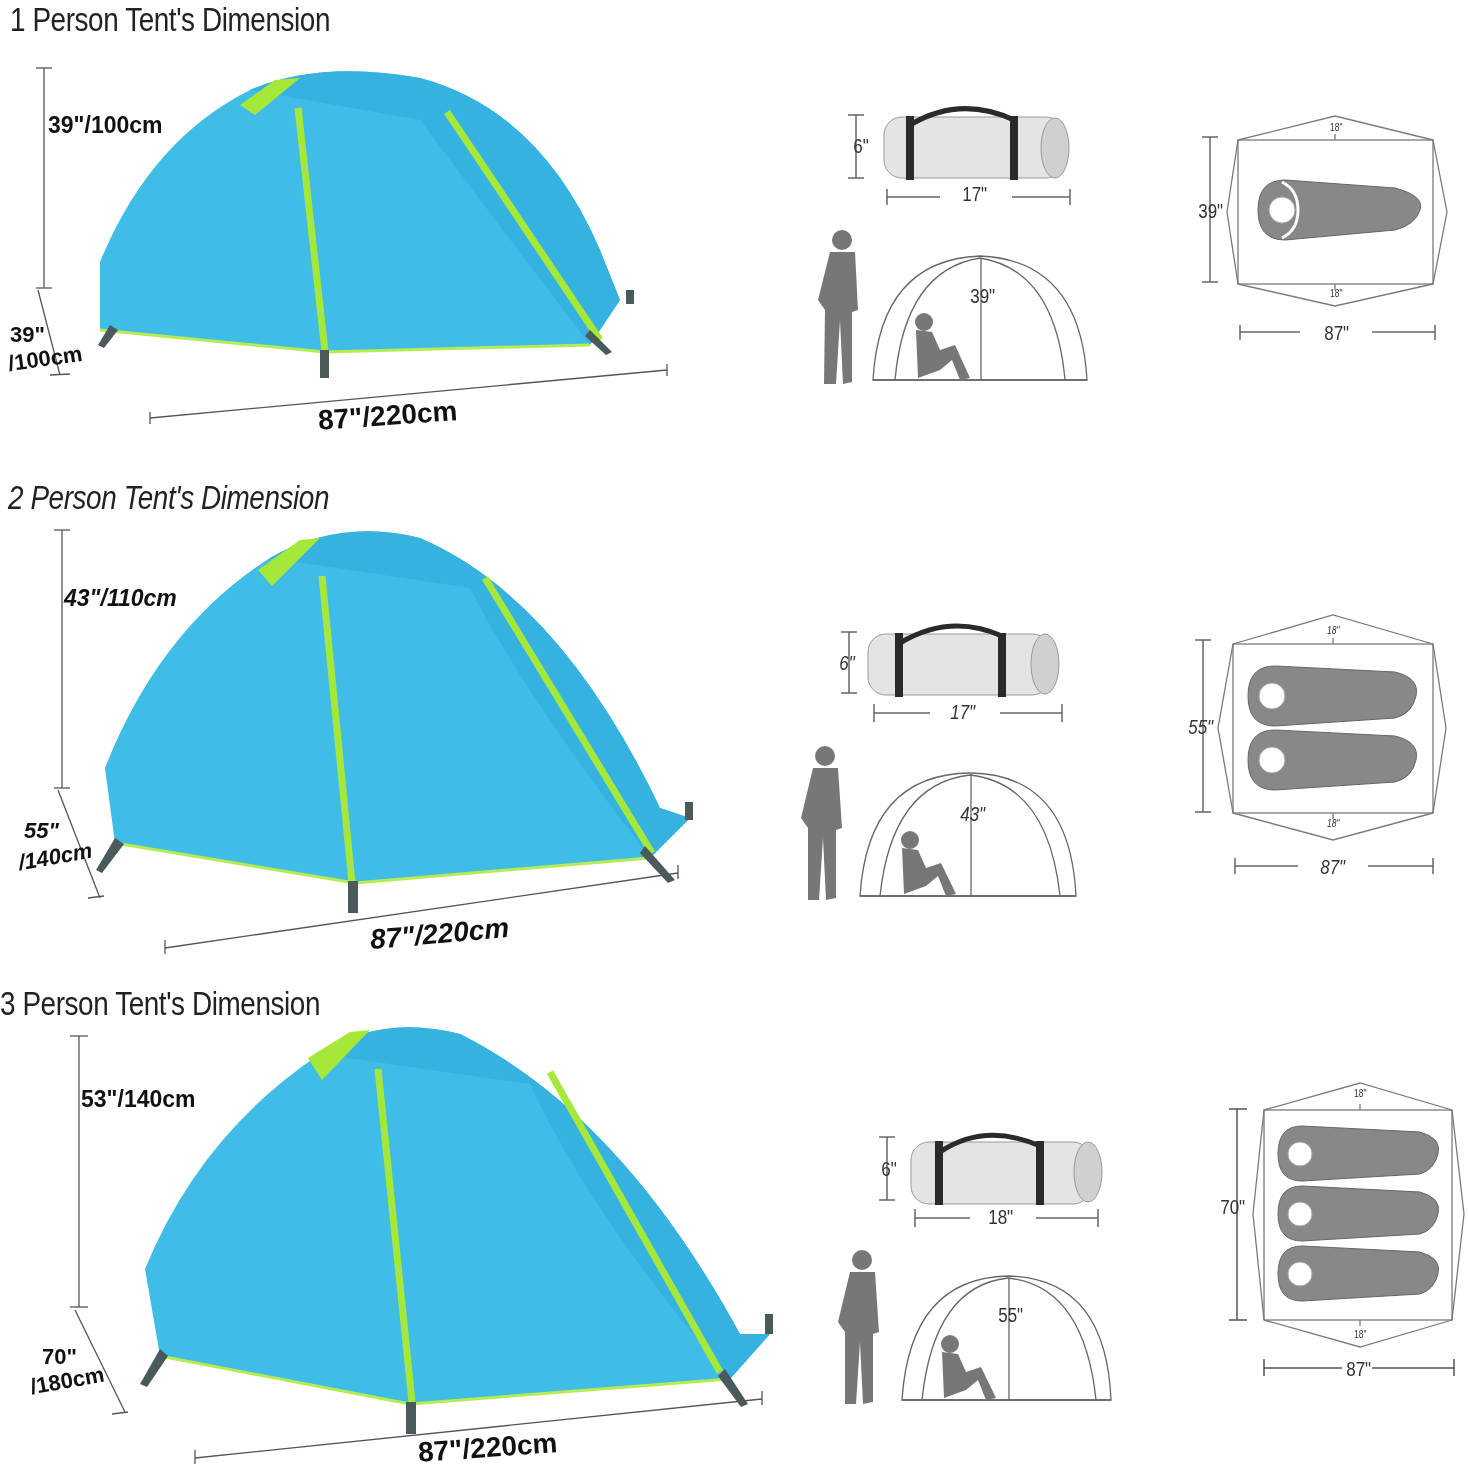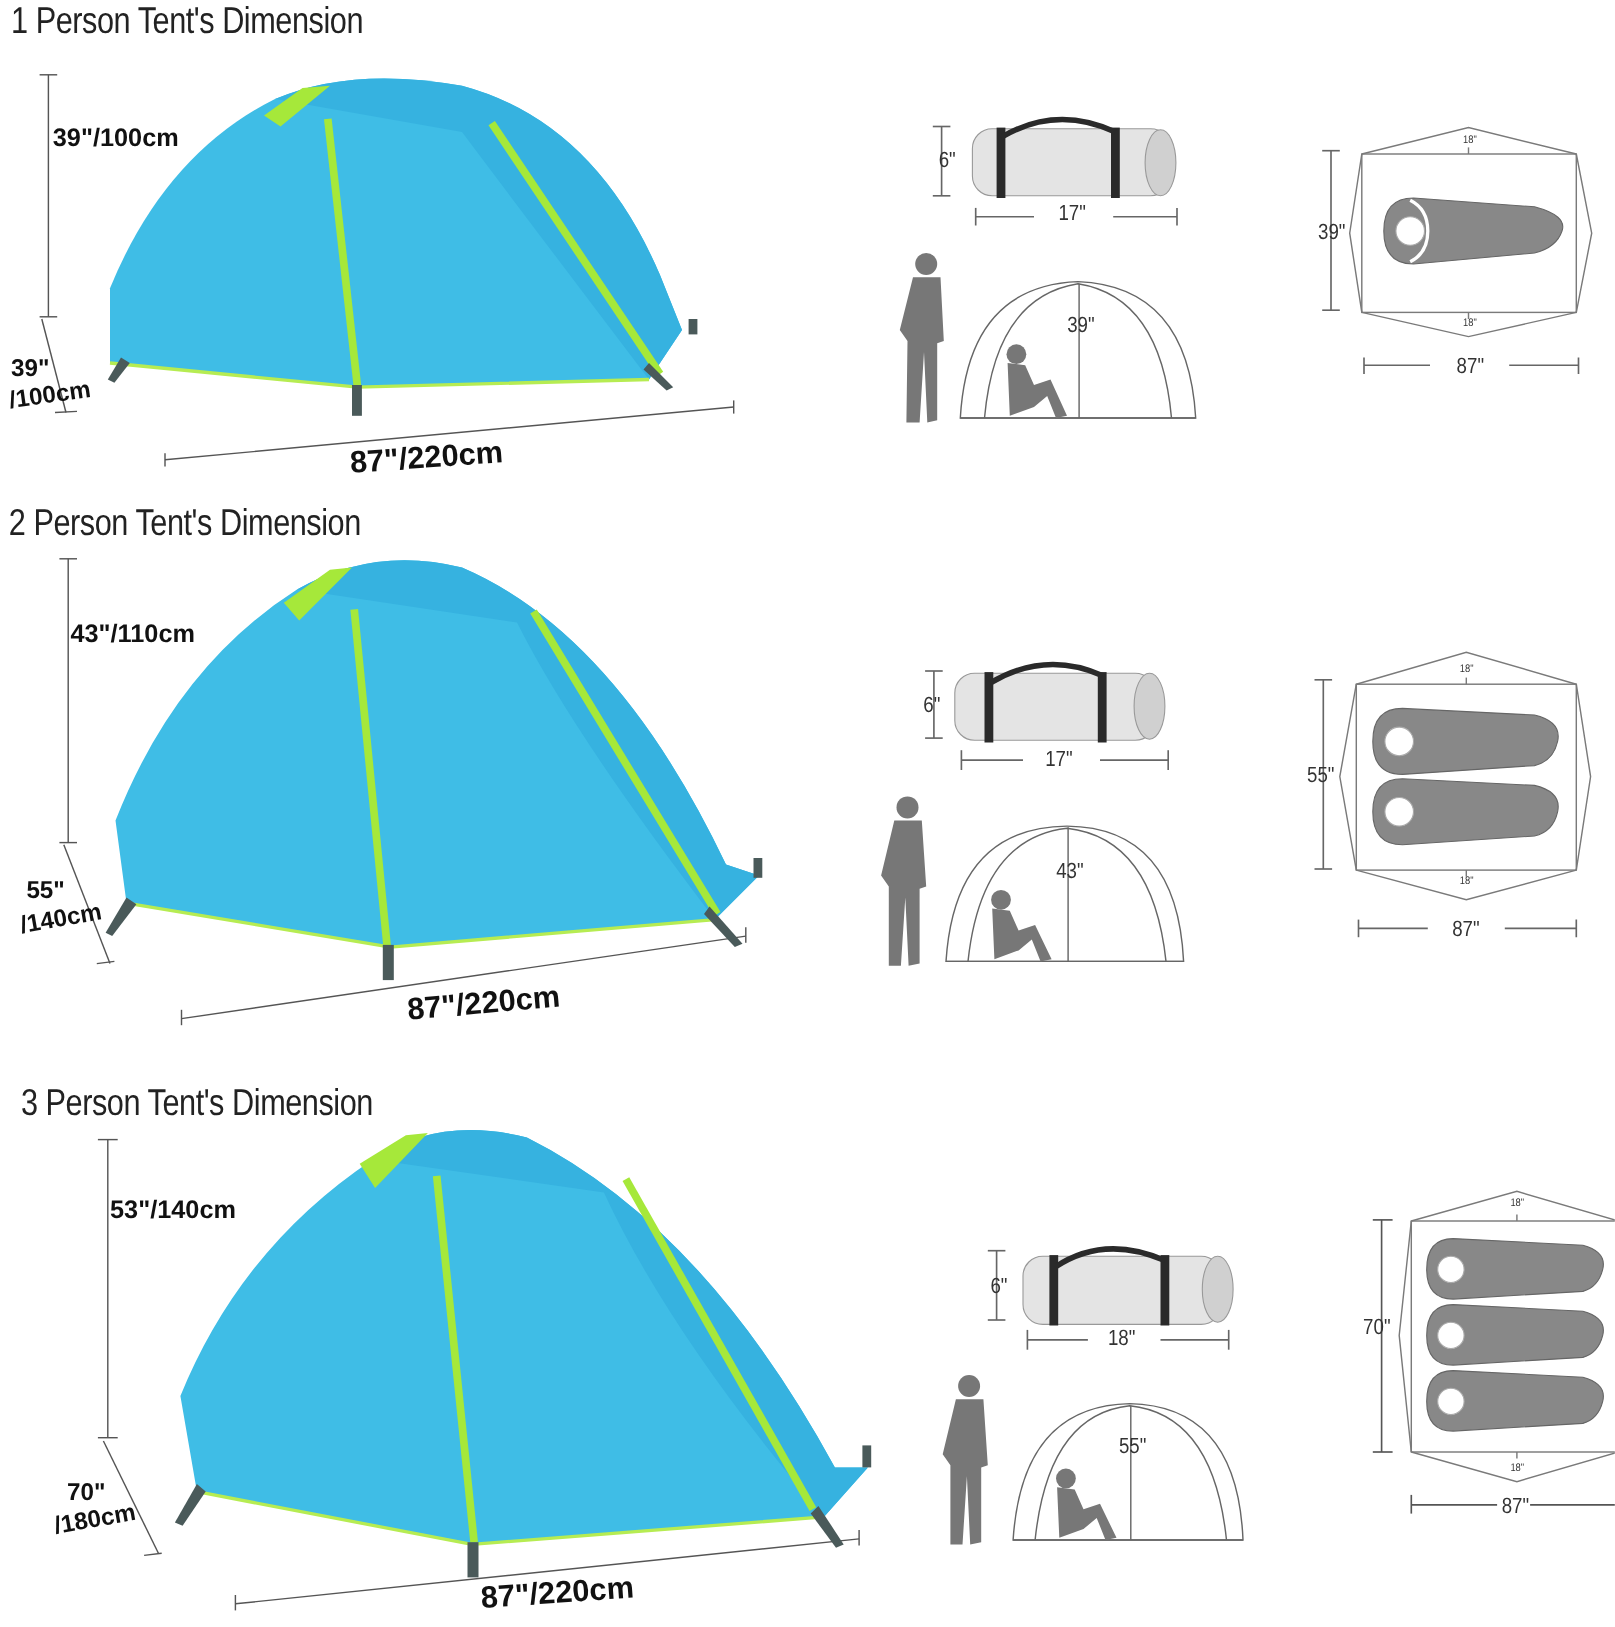--- a/index.html
+++ b/index.html
@@ -106,21 +106,21 @@
       <circle cx="1282" cy="210" r="13" fill="#fff" stroke="#aaa"></circle>
       <path d="M1282 182 Q1298 190 1298 210 Q1298 230 1282 238" fill="none" stroke="#fff" stroke-width="3"></path>
     </g>
   </svg>
   <div class="dim-light" style="left:1196px;top:200px;font-size:20px;">39"</div>
   <div class="dim-light" style="left:1322px;top:322px;font-size:20px;">87"</div>
   <div class="dim-light" style="left:1329px;top:122px;font-size:10px;">18"</div>
   <div class="dim-light" style="left:1329px;top:288px;font-size:10px;">18"</div>
 </div>
 
-<div class="section" style="top:456px;height:500px;">
+<div class="section" style="top:478px;height:500px;font-style:italic;">
   <div class="sec-title" style="left:8px;top:0;">2 Person Tent's Dimension</div>
 
   <svg class="svgabs" width="720" height="500">
     <g stroke="#555" stroke-width="1.3" fill="none">
       <line x1="62" y1="52" x2="62" y2="310"></line>
         <line x1="54" y1="52" x2="70" y2="52"></line>
         <line x1="54" y1="310" x2="70" y2="310"></line>
       <line x1="58" y1="312" x2="100" y2="420"></line>
         <line x1="88" y1="420" x2="104" y2="418"></line>
       <line x1="165" y1="470" x2="678" y2="395"></line>
@@ -207,21 +207,21 @@
       <path d="M1275 252 L1395 258 Q1420 264 1416 282 Q1412 300 1395 304 L1275 312 Q1248 312 1248 282 Q1248 252 1275 252 Z" fill="#888" stroke="#666"></path>
       <circle cx="1272" cy="282" r="13" fill="#fff" stroke="#aaa"></circle>
     </g>
   </svg>
   <div class="dim-light" style="left:1186px;top:238px;font-size:20px;">55"</div>
   <div class="dim-light" style="left:1318px;top:378px;font-size:20px;">87"</div>
   <div class="dim-light" style="left:1326px;top:147px;font-size:10px;">18"</div>
   <div class="dim-light" style="left:1326px;top:340px;font-size:10px;">18"</div>
 </div>
 
-<div class="section" style="top:984px;height:495px;margin-left:19px;">
+<div class="section" style="top:984px;height:495px;">
   <div class="sec-title" style="left:0;top:0;">3 Person Tent's Dimension</div>
 
   <svg class="svgabs" width="800" height="495">
     <g stroke="#555" stroke-width="1.3" fill="none">
       <line x1="79" y1="52" x2="79" y2="323"></line>
         <line x1="70" y1="52" x2="88" y2="52"></line>
         <line x1="70" y1="323" x2="88" y2="323"></line>
       <line x1="75" y1="326" x2="125" y2="428"></line>
         <line x1="112" y1="430" x2="128" y2="428"></line>
       <line x1="195" y1="474" x2="762" y2="415"></line>

